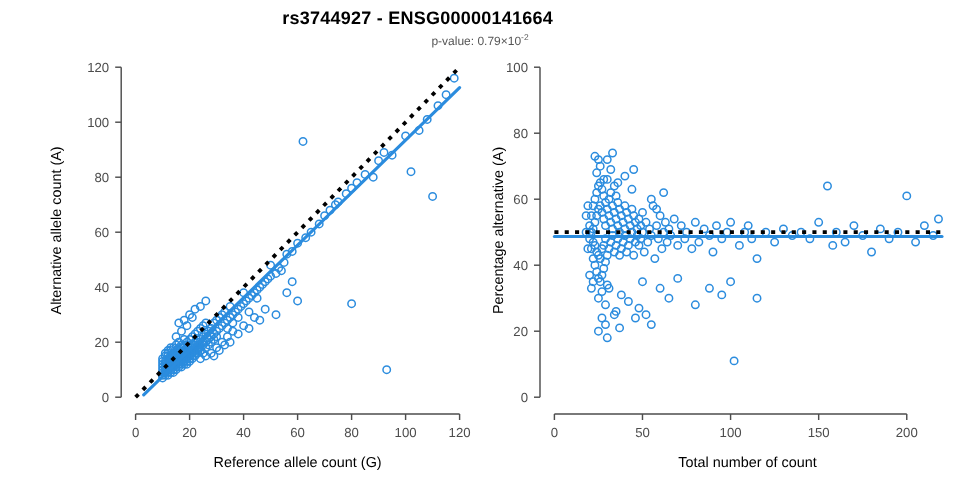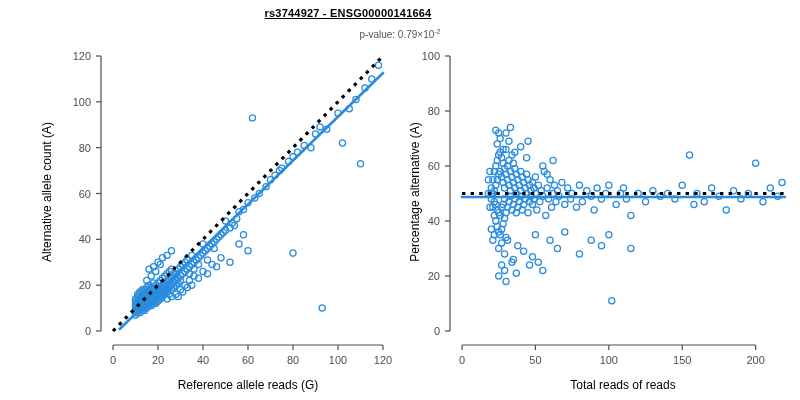--- a/index.html
+++ b/index.html
@@ -19,24 +19,23 @@
     position: absolute;
     left: 0; top: 0;
     width: 800px;
     height: 400px;
   }
   .fig-title {
     position: absolute;
     left: 0; top: 7px;
     width: 696px;
     text-align: center;
-    font-size: 11px;
+    font-size: 15px;
     font-weight: bold;
     letter-spacing: 0.2px;
-    text-decoration: underline;
   }
   .fig-subtitle {
     position: absolute;
     left: 0; top: 28px;
     width: 800px;
     text-align: center;
     font-size: 10px;
     color: #555555;
   }
   .fig-subtitle sup {
@@ -330,21 +329,21 @@
         <circle cx="243.50" cy="234.75" r="3.1" fill="none" stroke="#2b8cde" stroke-width="1.25"></circle>
         <circle cx="187.25" cy="287.46" r="3.1" fill="none" stroke="#2b8cde" stroke-width="1.25"></circle>
         <circle cx="182.75" cy="292.04" r="3.1" fill="none" stroke="#2b8cde" stroke-width="1.25"></circle>
         <circle cx="178.25" cy="296.63" r="3.1" fill="none" stroke="#2b8cde" stroke-width="1.25"></circle>
       </g>
       <line x1="113.00" y1="331.00" x2="383.00" y2="56.00" stroke="#000000" stroke-width="3.2" stroke-linecap="butt" stroke-dasharray="3.4 5.2"></line>
       <line x1="119.75" y1="329.02" x2="383.00" y2="72.96" stroke="#2b8cde" stroke-width="2.6" stroke-linecap="round"></line>
     </svg>
 
   <div class="axis-label ylabel" id="left-ylabel" style="top: 185px; left: -53px; width: 200px;">Alternative allele count (A)</div>
-  <div class="axis-label" id="left-xlabel" style="left: 98px; top: 378px; width: 300px;">Reference allele reads (G)</div>
+  <div class="axis-label" id="left-xlabel" style="left: 98px; top: 378px; width: 300px;">Reference allele count (G)</div>
 
   <svg id="right-panel" width="400" height="400" style="position:absolute;left:400px;top:0;">
       <g>
         <line x1="50" y1="331" x2="50" y2="56" stroke="#4d4d4d" stroke-width="1.2"></line>
         <line x1="62" y1="345" x2="355.6363636363636" y2="345" stroke="#4d4d4d" stroke-width="1.2"></line>
         <line x1="50" y1="331" x2="45" y2="331" stroke="#4d4d4d" stroke-width="1.2"></line>
         <line x1="50" y1="276" x2="45" y2="276" stroke="#4d4d4d" stroke-width="1.2"></line>
         <line x1="50" y1="221" x2="45" y2="221" stroke="#4d4d4d" stroke-width="1.2"></line>
         <line x1="50" y1="166" x2="45" y2="166" stroke="#4d4d4d" stroke-width="1.2"></line>
         <line x1="50" y1="111" x2="45" y2="111" stroke="#4d4d4d" stroke-width="1.2"></line>
@@ -565,15 +564,15 @@
         <circle cx="153.03" cy="160.50" r="3.1" fill="none" stroke="#2b8cde" stroke-width="1.25"></circle>
         <circle cx="101.64" cy="265.00" r="3.1" fill="none" stroke="#2b8cde" stroke-width="1.25"></circle>
         <circle cx="104.58" cy="270.50" r="3.1" fill="none" stroke="#2b8cde" stroke-width="1.25"></circle>
         <circle cx="116.32" cy="273.25" r="3.1" fill="none" stroke="#2b8cde" stroke-width="1.25"></circle>
       </g>
       <line x1="62.00" y1="193.50" x2="385.00" y2="193.50" stroke="#000000" stroke-width="3.2" stroke-linecap="butt" stroke-dasharray="3.4 5.2"></line>
       <line x1="62.00" y1="197.07" x2="385.00" y2="197.07" stroke="#2b8cde" stroke-width="2.6" stroke-linecap="round"></line>
     </svg>
 
   <div class="axis-label ylabel" id="right-ylabel" style="top: 185px; left: 315px; width: 200px;">Percentage alternative (A)</div>
-  <div class="axis-label" id="right-xlabel" style="left: 473px; top: 378px; width: 300px;">Total reads of reads</div>
+  <div class="axis-label" id="right-xlabel" style="left: 473px; top: 378px; width: 300px;">Total number of count</div>
 
 </div>
 
 </body></html>

